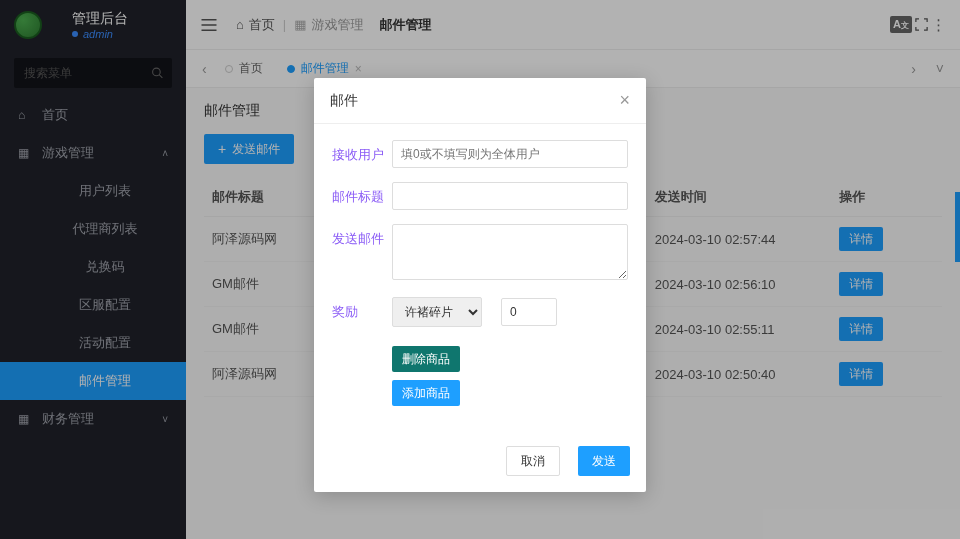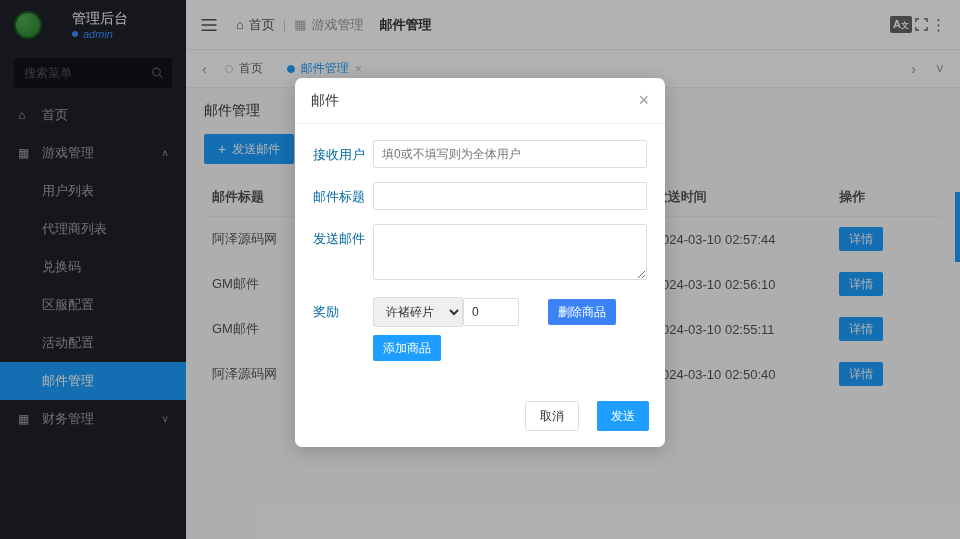--- a/index.html
+++ b/index.html
@@ -13,21 +13,21 @@
 .brand-sub::before { content: ''; width: 6px; height: 6px; border-radius: 50%; background: #3c8dff; margin-right: 5px; }
 .search-box { margin: 8px 14px; position: relative; }
 .search-input { width: 100%; height: 30px; background: #121319; border: none; border-radius: 2px; padding: 0 30px 0 10px; color: #a0a3ac; font-size: 12px; }
 .search-input::placeholder { color: #555; }
 .search-ico { position: absolute; right: 8px; top: 50%; transform: translateY(-50%); color: #666; }
 
 .menu { list-style: none; margin-top: 8px; }
 .menu-item, .submenu-item { display: flex; align-items: center; padding: 0 18px; height: 38px; cursor: pointer; color: #a0a3ac; font-size: 13px; }
 .menu-item .ico { width: 14px; margin-right: 10px; font-size: 12px; }
 .menu-item .arrow { margin-left: auto; font-size: 10px; }
-.submenu-item { padding-left: 42px; }
+.submenu-item { padding-left: 42px; justify-content: center; }
 .submenu-item.active { background: #1e9fff; color: #fff; }
 
 .main { position: absolute; left: 186px; top: 0; right: 0; bottom: 0; background: #fafafa; display: flex; flex-direction: column; }
 .topbar { height: 50px; background: #fff; border-bottom: 1px solid #eee; display: flex; align-items: center; padding: 0 14px; }
 .topbar .hb { margin-right: 18px; cursor: pointer; }
 .crumb { display: flex; align-items: center; font-size: 13px; color: #555; }
 .crumb-sep { margin: 0 8px; color: #ccc; }
 .crumb .cur { font-weight: 600; color: #333; }
 .topbar-right { margin-left: auto; display: flex; align-items: center; gap: 2px; color: #666; }
 .topbar-right .btn-ico { cursor: pointer; font-size: 15px; }
@@ -38,43 +38,43 @@
 .tab.active { color: #1e9fff; }
 .tab .dot { width: 8px; height: 8px; border-radius: 50%; border: 1px solid #ccc; margin-right: 6px; }
 .tab.active .dot { background: #1e9fff; border-color: #1e9fff; }
 .tab .close { margin-left: 6px; color: #bbb; font-size: 12px; }
 .tab-right { margin-left: auto; display: flex; gap: 8px; color: #999; }
 
 .content { padding: 14px 18px; }
 .page-title { font-size: 14px; font-weight: 500; margin-bottom: 14px; }
 .btn { display: inline-flex; align-items: center; padding: 0 14px; height: 30px; border-radius: 2px; font-size: 12px; cursor: pointer; border: none; }
 .btn-primary { background: #1e9fff; color: #fff; }
-.btn-danger { background: #3b82f6; color: #fff; margin-left: 29px; }
+.btn-danger { background: #0f766e; color: #fff; }
 .btn-plain { background: #fff; color: #333; border: 1px solid #ddd; }
 .btn-send { }
 .btn-send::before { content: '+'; margin-right: 6px; font-size: 14px; }
 
 table.data { width: 100%; border-collapse: collapse; margin-top: 14px; }
 table.data th, table.data td { text-align: left; padding: 10px 8px; font-size: 13px; color: #555; }
 table.data th { font-weight: 600; border-bottom: 1px solid #eee; }
 table.data td { border-bottom: 1px solid #f3f3f3; }
 .btn-sm { display: inline-flex; align-items: center; padding: 0 10px; height: 24px; font-size: 12px; border-radius: 2px; background: #1e9fff; color: #fff; cursor: pointer; }
 
 .overlay { position: absolute; inset: 0; background: rgba(0,0,0,0.3); display: flex; align-items: flex-start; justify-content: center; padding-top: 78px; }
-.modal { width: 370px; background: #fff; border-radius: 7px; box-shadow: 0 4px 20px rgba(0,0,0,0.2); }
+.modal { width: 332px; background: #fff; border-radius: 2px; box-shadow: 0 4px 20px rgba(0,0,0,0.2); }
 .modal-head { display: flex; align-items: center; padding: 12px 16px; border-bottom: 1px solid #eee; }
 .modal-title { font-size: 14px; color: #333; }
 .modal-close { margin-left: auto; font-size: 18px; color: #999; cursor: pointer; }
 .modal-body { padding: 16px 18px; }
 .form-row { display: flex; align-items: flex-start; margin-bottom: 14px; }
-.form-label { width: 60px; font-size: 13px; color: #0369a1; padding-top: 6px; }
+.form-label { width: 60px; font-size: 13px; color: #8b5cf6; padding-top: 6px; }
 .form-ctrl { flex: 1; }
 .input, .textarea, .select, .num { width: 100%; border: 1px solid #ddd; border-radius: 2px; padding: 6px 8px; font-size: 12px; color: #333; }
 .textarea { height: 56px; resize: both; }
-.reward-row { display: flex; align-items: center; gap: 0; flex-wrap: wrap; }
+.reward-row { display: flex; align-items: center; gap: 19px; flex-wrap: wrap; }
 .select { width: 90px; }
 .num { width: 56px; }
 .btn-xs { padding: 0 10px; height: 26px; font-size: 12px; border-radius: 2px; cursor: pointer; border: none; }
 .modal-foot { padding: 10px 16px 16px; display: flex; justify-content: flex-end; gap: 18px; }
 
 svg { display: block; }
 .accent-bar { position: absolute; right: 0; top: 192px; width: 5px; height: 70px; background: #1e9fff; }
 </style>
 </head>
 <body>

